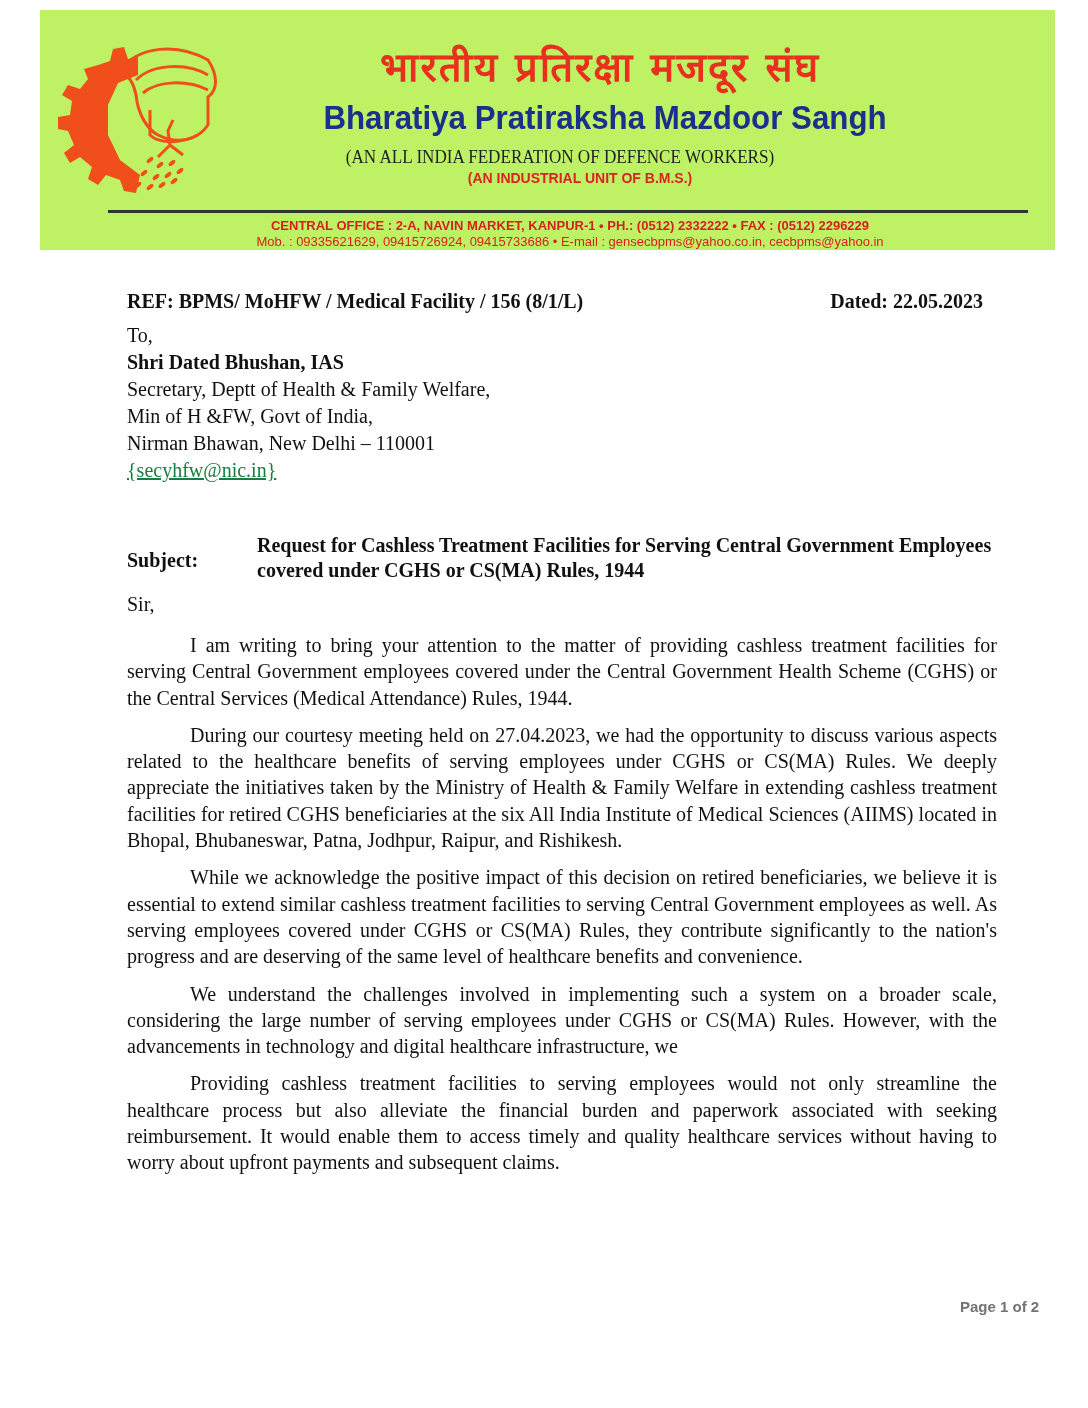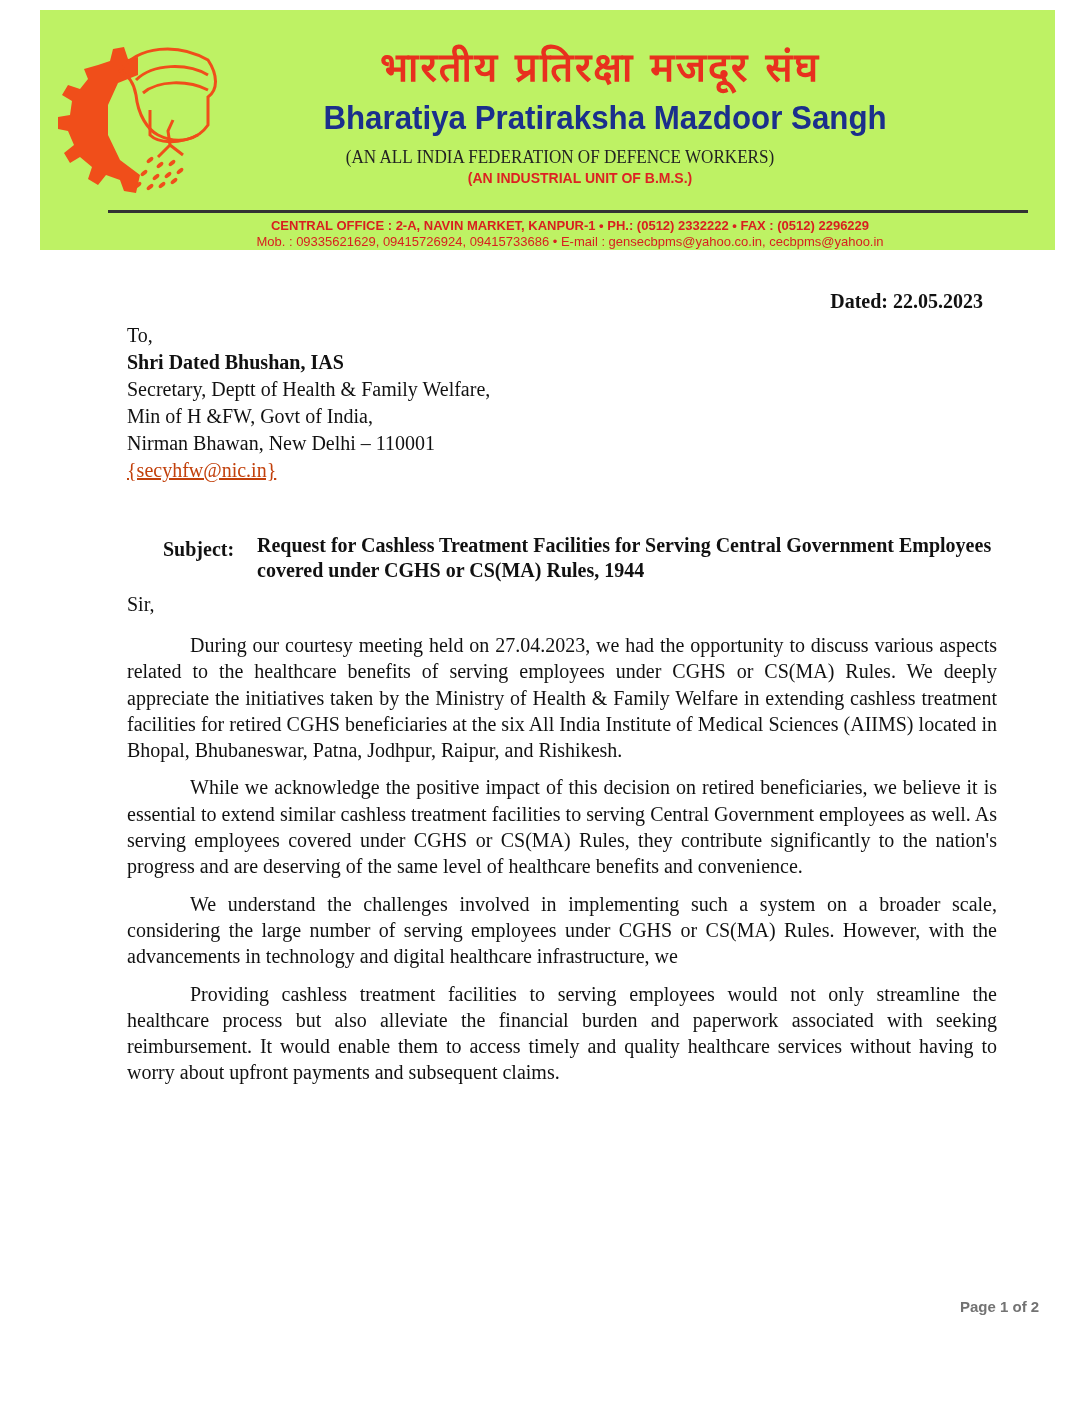--- a/index.html
+++ b/index.html
@@ -13,24 +13,24 @@
   .recog { position:absolute; left:260px; top:179px; width:600px; text-align:center; font-family:"Liberation Sans", sans-serif; font-size:15px; font-weight:bold; color:#222; white-space:nowrap; }
   .hr { position:absolute; left:68px; top:200px; width:920px; height:3px; background:#333; }
   .contact1, .contact2 { position:absolute; left:80px; width:900px; text-align:center; font-family:"Liberation Sans", sans-serif; font-size:13px; color:#d81f1f; white-space:nowrap; }
   .contact1 { top:208px; font-weight:bold; }
   .contact2 { top:224px; }
 
   .ref-row { position:absolute; left:127px; top:290px; width:856px; font-size:20px; font-weight:bold; }
   .ref-row .date { position:absolute; right:0; top:0; }
   .addr { position:absolute; left:127px; top:322px; font-size:20px; line-height:27px; }
   .addr .name { font-weight:bold; }
-  .addr a { color:#c2410c; text-decoration:underline; }
+  .addr a { color:#15803d; text-decoration:underline; }
 
   .subject { position:absolute; left:127px; top:533px; width:870px; font-size:20px; font-weight:bold; line-height:25px; }
-  .subject .label { position:absolute; left:0; top:4px;margin-left:36px; }
+  .subject .label { position:absolute; left:0; top:15px; }
   .subject .text { position:absolute; left:130px; top:0; width:740px; }
   .salute { position:absolute; left:127px; top:593px; font-size:20px; }
 
   .body { position:absolute; left:127px; top:632px; width:870px; font-size:20px; line-height:26.3px; text-align:justify; }
   .body p { margin:0 0 11px 0; text-indent:63px; }
 
   .page-num { position:absolute; left:960px; top:1298px; font-family:"Liberation Sans", sans-serif; font-size:15px; font-weight:bold; color:#737373; }
 </style>
 </head>
 <body>
@@ -64,39 +64,41 @@
   <div class="hindi">भारतीय प्रतिरक्षा मजदूर संघ</div>
   <div class="eng-title">Bharatiya Pratiraksha Mazdoor Sangh</div>
   <div class="fed">(AN ALL INDIA FEDERATION OF DEFENCE WORKERS)</div>
   <div class="unit">(AN INDUSTRIAL UNIT OF B.M.S.)</div>
   <div class="hr"></div>
   <div class="contact1">CENTRAL OFFICE : 2-A, NAVIN MARKET, KANPUR-1 • PH.: (0512) 2332222 • FAX : (0512) 2296229</div>
   <div class="contact2">Mob. : 09335621629, 09415726924, 09415733686 • E-mail : gensecbpms@yahoo.co.in, cecbpms@yahoo.in</div>
 </div>
 
 <div class="ref-row">
+  <span>REF: BPMS/ MoHFW / Medical Facility / 156 (8/1/L)</span>
   <span class="date">Dated: 22.05.2023</span>
 </div>
 
 <div class="addr">
   <div>To,</div>
   <div class="name">Shri Dated Bhushan, IAS</div>
   <div>Secretary, Deptt of Health &amp; Family Welfare,</div>
   <div>Min of H &amp;FW, Govt of India,</div>
   <div>Nirman Bhawan, New Delhi – 110001</div>
   <div><a>{secyhfw@nic.in}</a></div>
 </div>
 
 <div class="subject">
   <span class="label">Subject:</span>
   <span class="text">Request for Cashless Treatment Facilities for Serving Central Government Employees covered under CGHS or CS(MA) Rules, 1944</span>
 </div>
 
 <div class="salute">Sir,</div>
 
 <div class="body">
+  <p>I am writing to bring your attention to the matter of providing cashless treatment facilities for serving Central Government employees covered under the Central Government Health Scheme (CGHS) or the Central Services (Medical Attendance) Rules, 1944.</p>
   <p>During our courtesy meeting held on 27.04.2023, we had the opportunity to discuss various aspects related to the healthcare benefits of serving employees under CGHS or CS(MA) Rules. We deeply appreciate the initiatives taken by the Ministry of Health &amp; Family Welfare in extending cashless treatment facilities for retired CGHS beneficiaries at the six All India Institute of Medical Sciences (AIIMS) located in Bhopal, Bhubaneswar, Patna, Jodhpur, Raipur, and Rishikesh.</p>
   <p>While we acknowledge the positive impact of this decision on retired beneficiaries, we believe it is essential to extend similar cashless treatment facilities to serving Central Government employees as well. As serving employees covered under CGHS or CS(MA) Rules, they contribute significantly to the nation's progress and are deserving of the same level of healthcare benefits and convenience.</p>
   <p>We understand the challenges involved in implementing such a system on a broader scale, considering the large number of serving employees under CGHS or CS(MA) Rules. However, with the advancements in technology and digital healthcare infrastructure, we</p>
   <p>Providing cashless treatment facilities to serving employees would not only streamline the healthcare process but also alleviate the financial burden and paperwork associated with seeking reimbursement. It would enable them to access timely and quality healthcare services without having to worry about upfront payments and subsequent claims.</p>
 </div>
 
 <div class="page-num">Page 1 of 2</div>
 
 </body></html>

